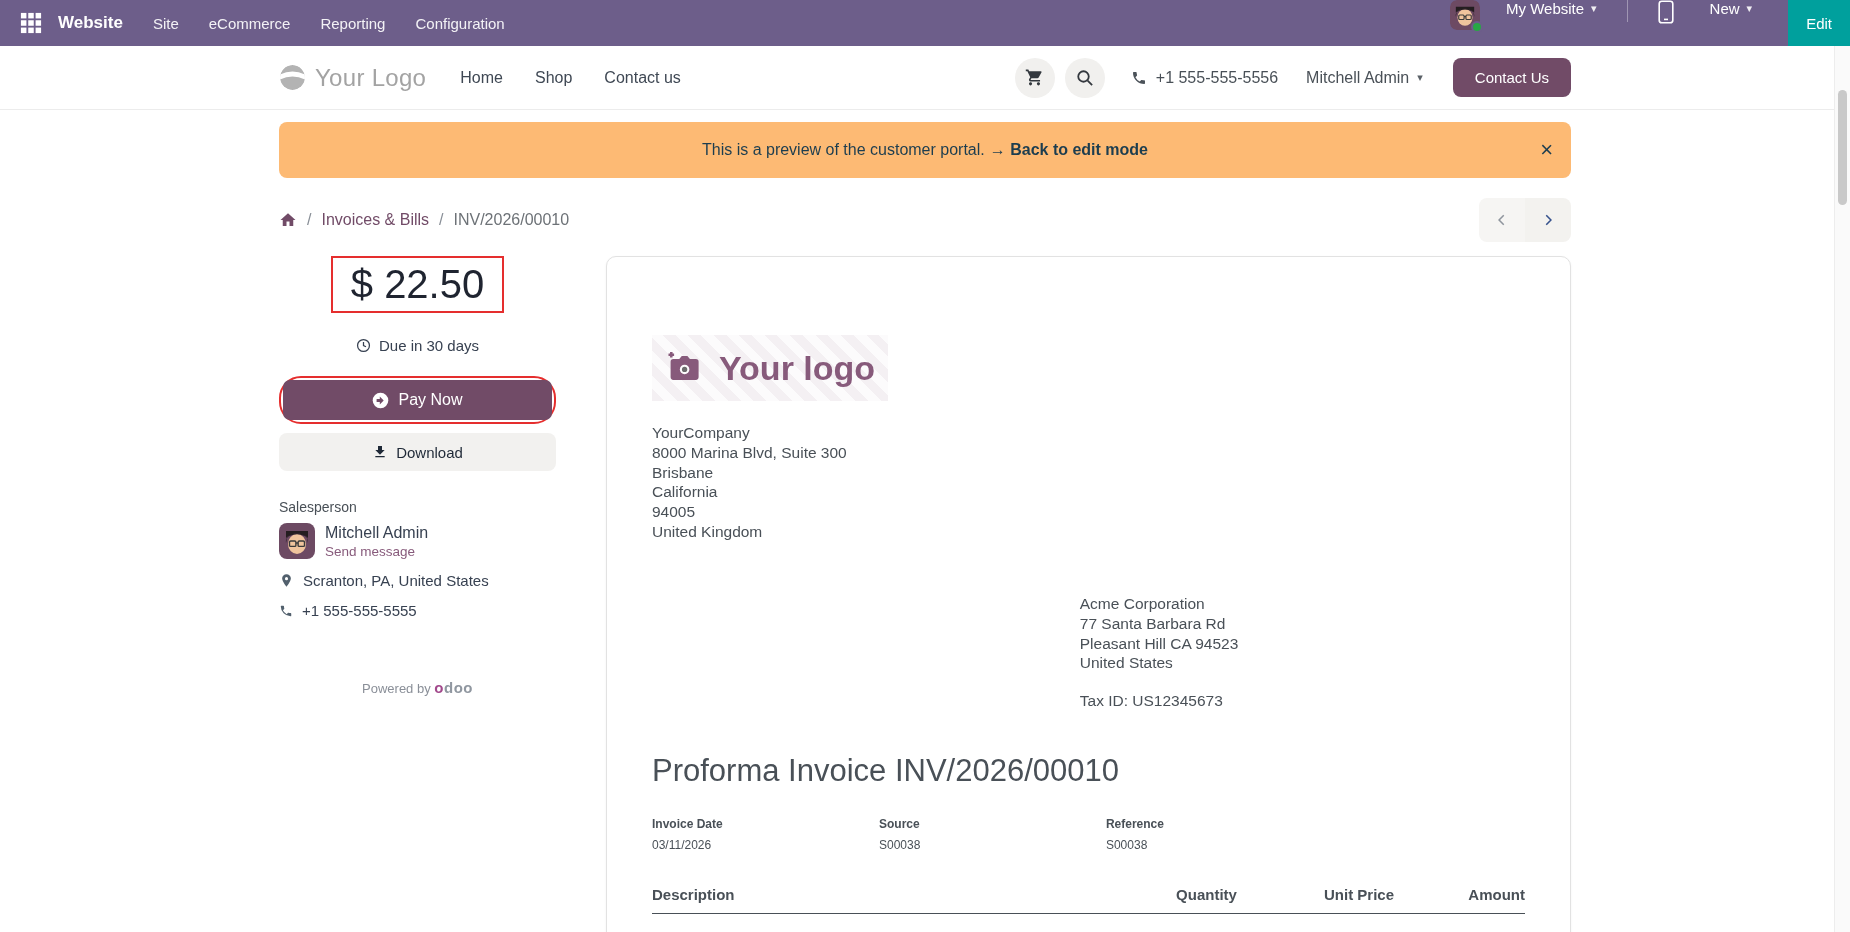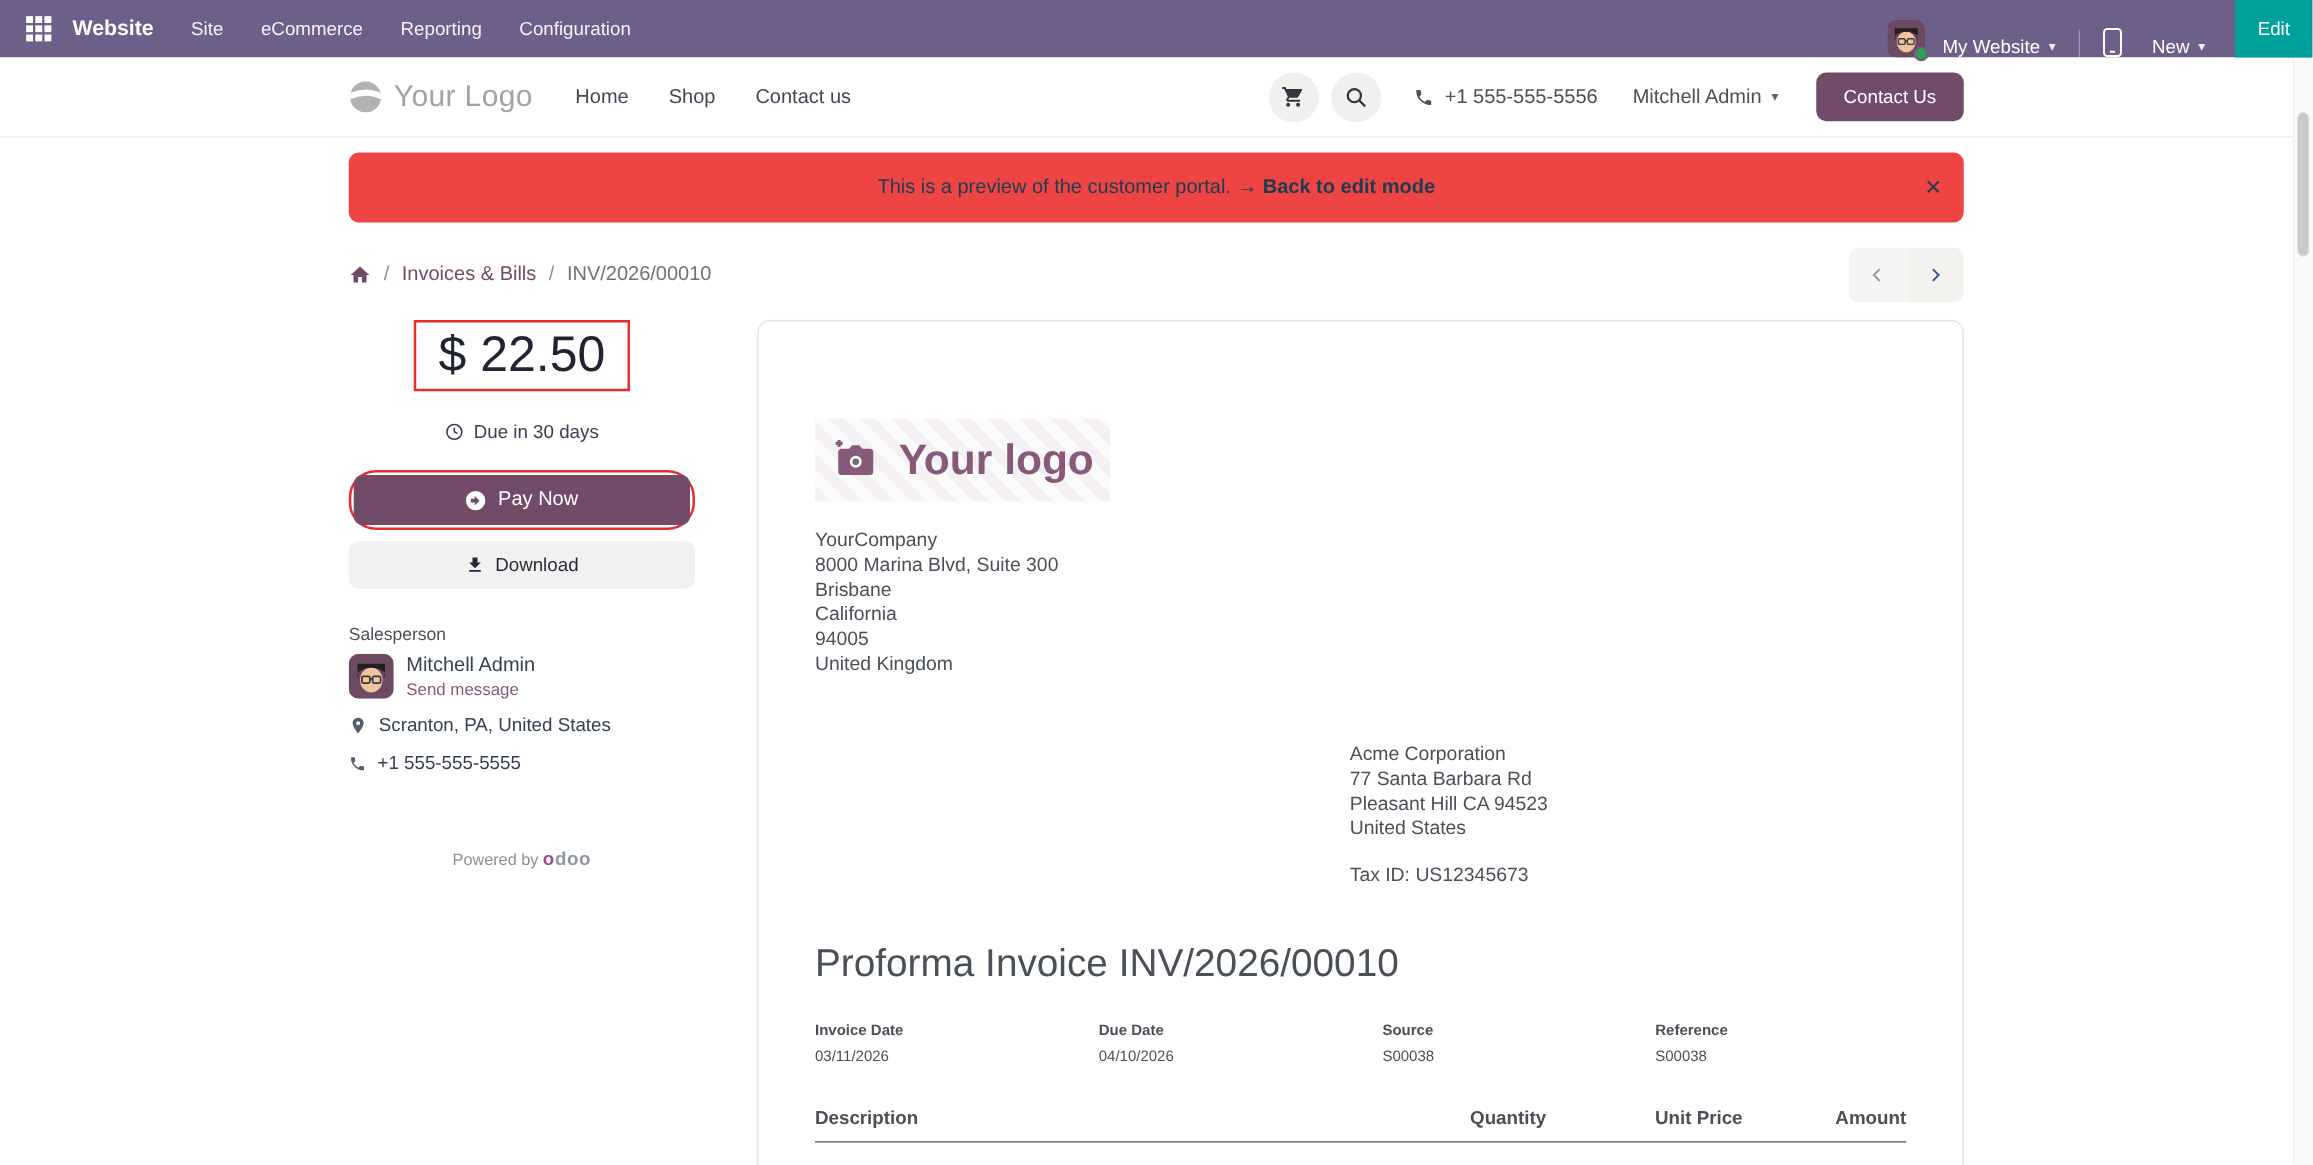--- a/index.html
+++ b/index.html
@@ -5,21 +5,21 @@
   * { margin:0; padding:0; box-sizing:border-box; }
   html,body { width:1850px; height:932px; overflow:hidden; background:#fff;
               font-family:"Liberation Sans", sans-serif; color:#495057; }
 
   
   .topbar { height:46px; background:#6d5e8a; display:flex; align-items:center; color:#fff; padding-left:20px; }
   .topbar .apps { display:flex; align-items:center; cursor:pointer; }
   .topbar .appname { font-size:17px; font-weight:700; margin-left:16px; margin-right:30px; }
   .topbar .menu { font-size:15px; color:rgba(255,255,255,.92); margin-right:30px; cursor:pointer; }
   .topbar .spacer { flex:1; }
-  .tb-right { display:flex; align-items:flex-end; height:100%; }
+  .tb-right { display:flex; align-items:flex-start; height:100%;gap:12px; }
   .avatar-wrap { position:relative; width:30px; height:30px; margin-right:14px; }
   .avatar-wrap svg { display:block; border-radius:7px; }
   .status-dot { position:absolute; right:-3px; bottom:-3px; width:12px; height:12px; border-radius:50%;
                 background:#28a745; border:2px solid #6d5e8a; }
   .tb-item { font-size:15px; color:#fff; display:flex; align-items:center; gap:7px; cursor:pointer; }
   .tb-divider { width:1px; height:22px; background:rgba(255,255,255,.35); margin:0 18px; }
   .caret { font-size:11px; opacity:.9; }
   .edit-btn { height:100%; background:#00a09d; color:#fff; font-size:15px; display:flex; align-items:center;
               padding:0 18px; margin-left:24px; cursor:pointer; }
   .mobile-btn { margin-right:24px; display:flex; align-items:center; cursor:pointer; }
@@ -37,21 +37,21 @@
   .nav-phone { display:flex; align-items:center; gap:9px; font-size:16px; color:#495057; margin-left:26px; cursor:pointer; }
   .user-dd { display:flex; align-items:center; gap:8px; font-size:16px; color:#495057; margin-left:28px; cursor:pointer; }
   .user-dd .caret { color:#495057; }
   .contact-btn { margin-left:30px; background:#714B67; color:#fff; font-size:15px; border:none; border-radius:8px;
                  padding:11px 22px; cursor:pointer; }
 
   
   .container { width:1292px; margin:0 auto; }
 
   
-  .banner { margin-top:12px; height:56px; background:#ef4444; border-radius:8px; position:relative;
+  .banner { margin-top:12px; height:56px; background:#fdba74; border-radius:8px; position:relative;
             display:flex; align-items:center; justify-content:center; font-size:16px; color:#1c3d4f; }
   .banner b { margin-left:5px; cursor:pointer; }
   .banner .close { position:absolute; right:18px; top:50%; transform:translateY(-50%); font-size:22px;
                    color:#1c3d4f; cursor:pointer; line-height:1; }
 
   
   .crumb-row { margin-top:20px; display:flex; align-items:center; justify-content:space-between; }
   .crumbs { display:flex; align-items:center; gap:10px; font-size:16px; }
   .crumb-link { color:#714B67; cursor:pointer; }
   .crumb-sep { color:#8a9098; }
@@ -339,24 +339,20 @@
       </div>
 
       <h1 class="inv-title">Proforma Invoice INV/2026/00010</h1>
 
       <div class="meta">
         <div>
             <div class="label">Invoice Date</div>
             <div class="value">03/11/2026</div>
           </div>
         <div>
-            <div class="label">Due Date</div>
-            <div class="value">04/10/2026</div>
-          </div>
-        <div>
             <div class="label">Source</div>
             <div class="value">S00038</div>
           </div>
         <div>
             <div class="label">Reference</div>
             <div class="value">S00038</div>
           </div>
       </div>
 
       <div class="inv-table">

